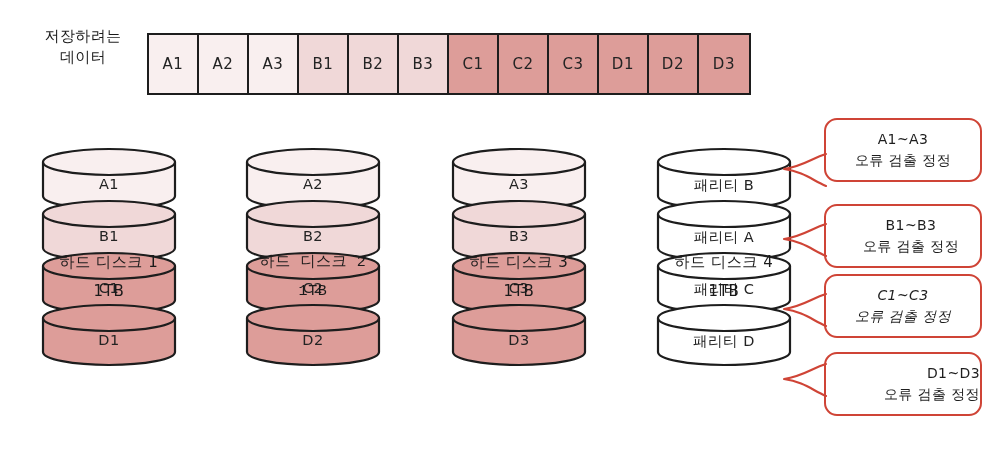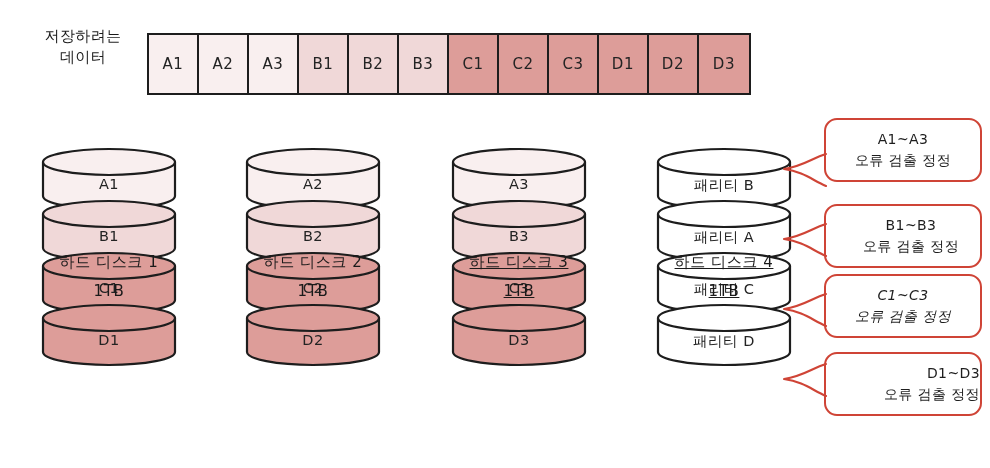--- a/index.html
+++ b/index.html
@@ -218,21 +218,21 @@
         <div class="platter-label">C2</div>
       </div>
       <div class="platter">
         <svg width="158" height="62" viewBox="0 0 158 62">
           <path d="M 13 14 L 13 48 A 66 13 0 0 0 145 48 L 145 14 Z" fill="#dd9d99" stroke="#1d1d1d" stroke-width="2.2" stroke-linejoin="round"></path>
           <ellipse cx="79" cy="14" rx="66" ry="13" fill="#dd9d99" stroke="#1d1d1d" stroke-width="2.2"></ellipse>
         </svg>
         <div class="platter-label">D2</div>
       </div>
     </div>
-    <div class="disk-caption" style="left: 234px;">
+    <div class="disk-caption" style="left: 234px; font-family: Liberation Mono, monospace;">
       <span class="cap-cap">하드 디스크 2</span>
       <span class="cap-size">1TB</span>
     </div>
     <div class="disk-stack" id="disk-stack-2">
       <div class="platter">
         <svg width="158" height="62" viewBox="0 0 158 62">
           <path d="M 13 14 L 13 48 A 66 13 0 0 0 145 48 L 145 14 Z" fill="#f9efef" stroke="#1d1d1d" stroke-width="2.2" stroke-linejoin="round"></path>
           <ellipse cx="79" cy="14" rx="66" ry="13" fill="#f9efef" stroke="#1d1d1d" stroke-width="2.2"></ellipse>
         </svg>
         <div class="platter-label">A3</div>
@@ -252,21 +252,21 @@
         <div class="platter-label">C3</div>
       </div>
       <div class="platter">
         <svg width="158" height="62" viewBox="0 0 158 62">
           <path d="M 13 14 L 13 48 A 66 13 0 0 0 145 48 L 145 14 Z" fill="#dd9d99" stroke="#1d1d1d" stroke-width="2.2" stroke-linejoin="round"></path>
           <ellipse cx="79" cy="14" rx="66" ry="13" fill="#dd9d99" stroke="#1d1d1d" stroke-width="2.2"></ellipse>
         </svg>
         <div class="platter-label">D3</div>
       </div>
     </div>
-    <div class="disk-caption" style="left: 440px; text-decoration: underline;">
+    <div class="disk-caption" style="left: 440px;">
       <span class="cap-cap">하드 디스크 3</span>
       <span class="cap-size">1TB</span>
     </div>
     <div class="disk-stack" id="disk-stack-3">
       <div class="platter">
         <svg width="158" height="62" viewBox="0 0 158 62">
           <path d="M 13 14 L 13 48 A 66 13 0 0 0 145 48 L 145 14 Z" fill="#ffffff" stroke="#1d1d1d" stroke-width="2.2" stroke-linejoin="round"></path>
           <ellipse cx="79" cy="14" rx="66" ry="13" fill="#ffffff" stroke="#1d1d1d" stroke-width="2.2"></ellipse>
         </svg>
         <div class="platter-label">패리티 B</div>
@@ -286,21 +286,21 @@
         <div class="platter-label">패리티 C</div>
       </div>
       <div class="platter">
         <svg width="158" height="62" viewBox="0 0 158 62">
           <path d="M 13 14 L 13 48 A 66 13 0 0 0 145 48 L 145 14 Z" fill="#ffffff" stroke="#1d1d1d" stroke-width="2.2" stroke-linejoin="round"></path>
           <ellipse cx="79" cy="14" rx="66" ry="13" fill="#ffffff" stroke="#1d1d1d" stroke-width="2.2"></ellipse>
         </svg>
         <div class="platter-label">패리티 D</div>
       </div>
     </div>
-    <div class="disk-caption" style="left: 645px; text-decoration: underline;">
+    <div class="disk-caption" style="left: 645px;">
       <span class="cap-cap">하드 디스크 4</span>
       <span class="cap-size">1TB</span>
     </div>
   </div>
 
 <div id="callouts-root">
     <div class="bubble" id="bubble-0">
       <span class="bubble-range">A1~A3</span>
       <span class="bubble-text">오류 검출 정정</span>
     </div>

